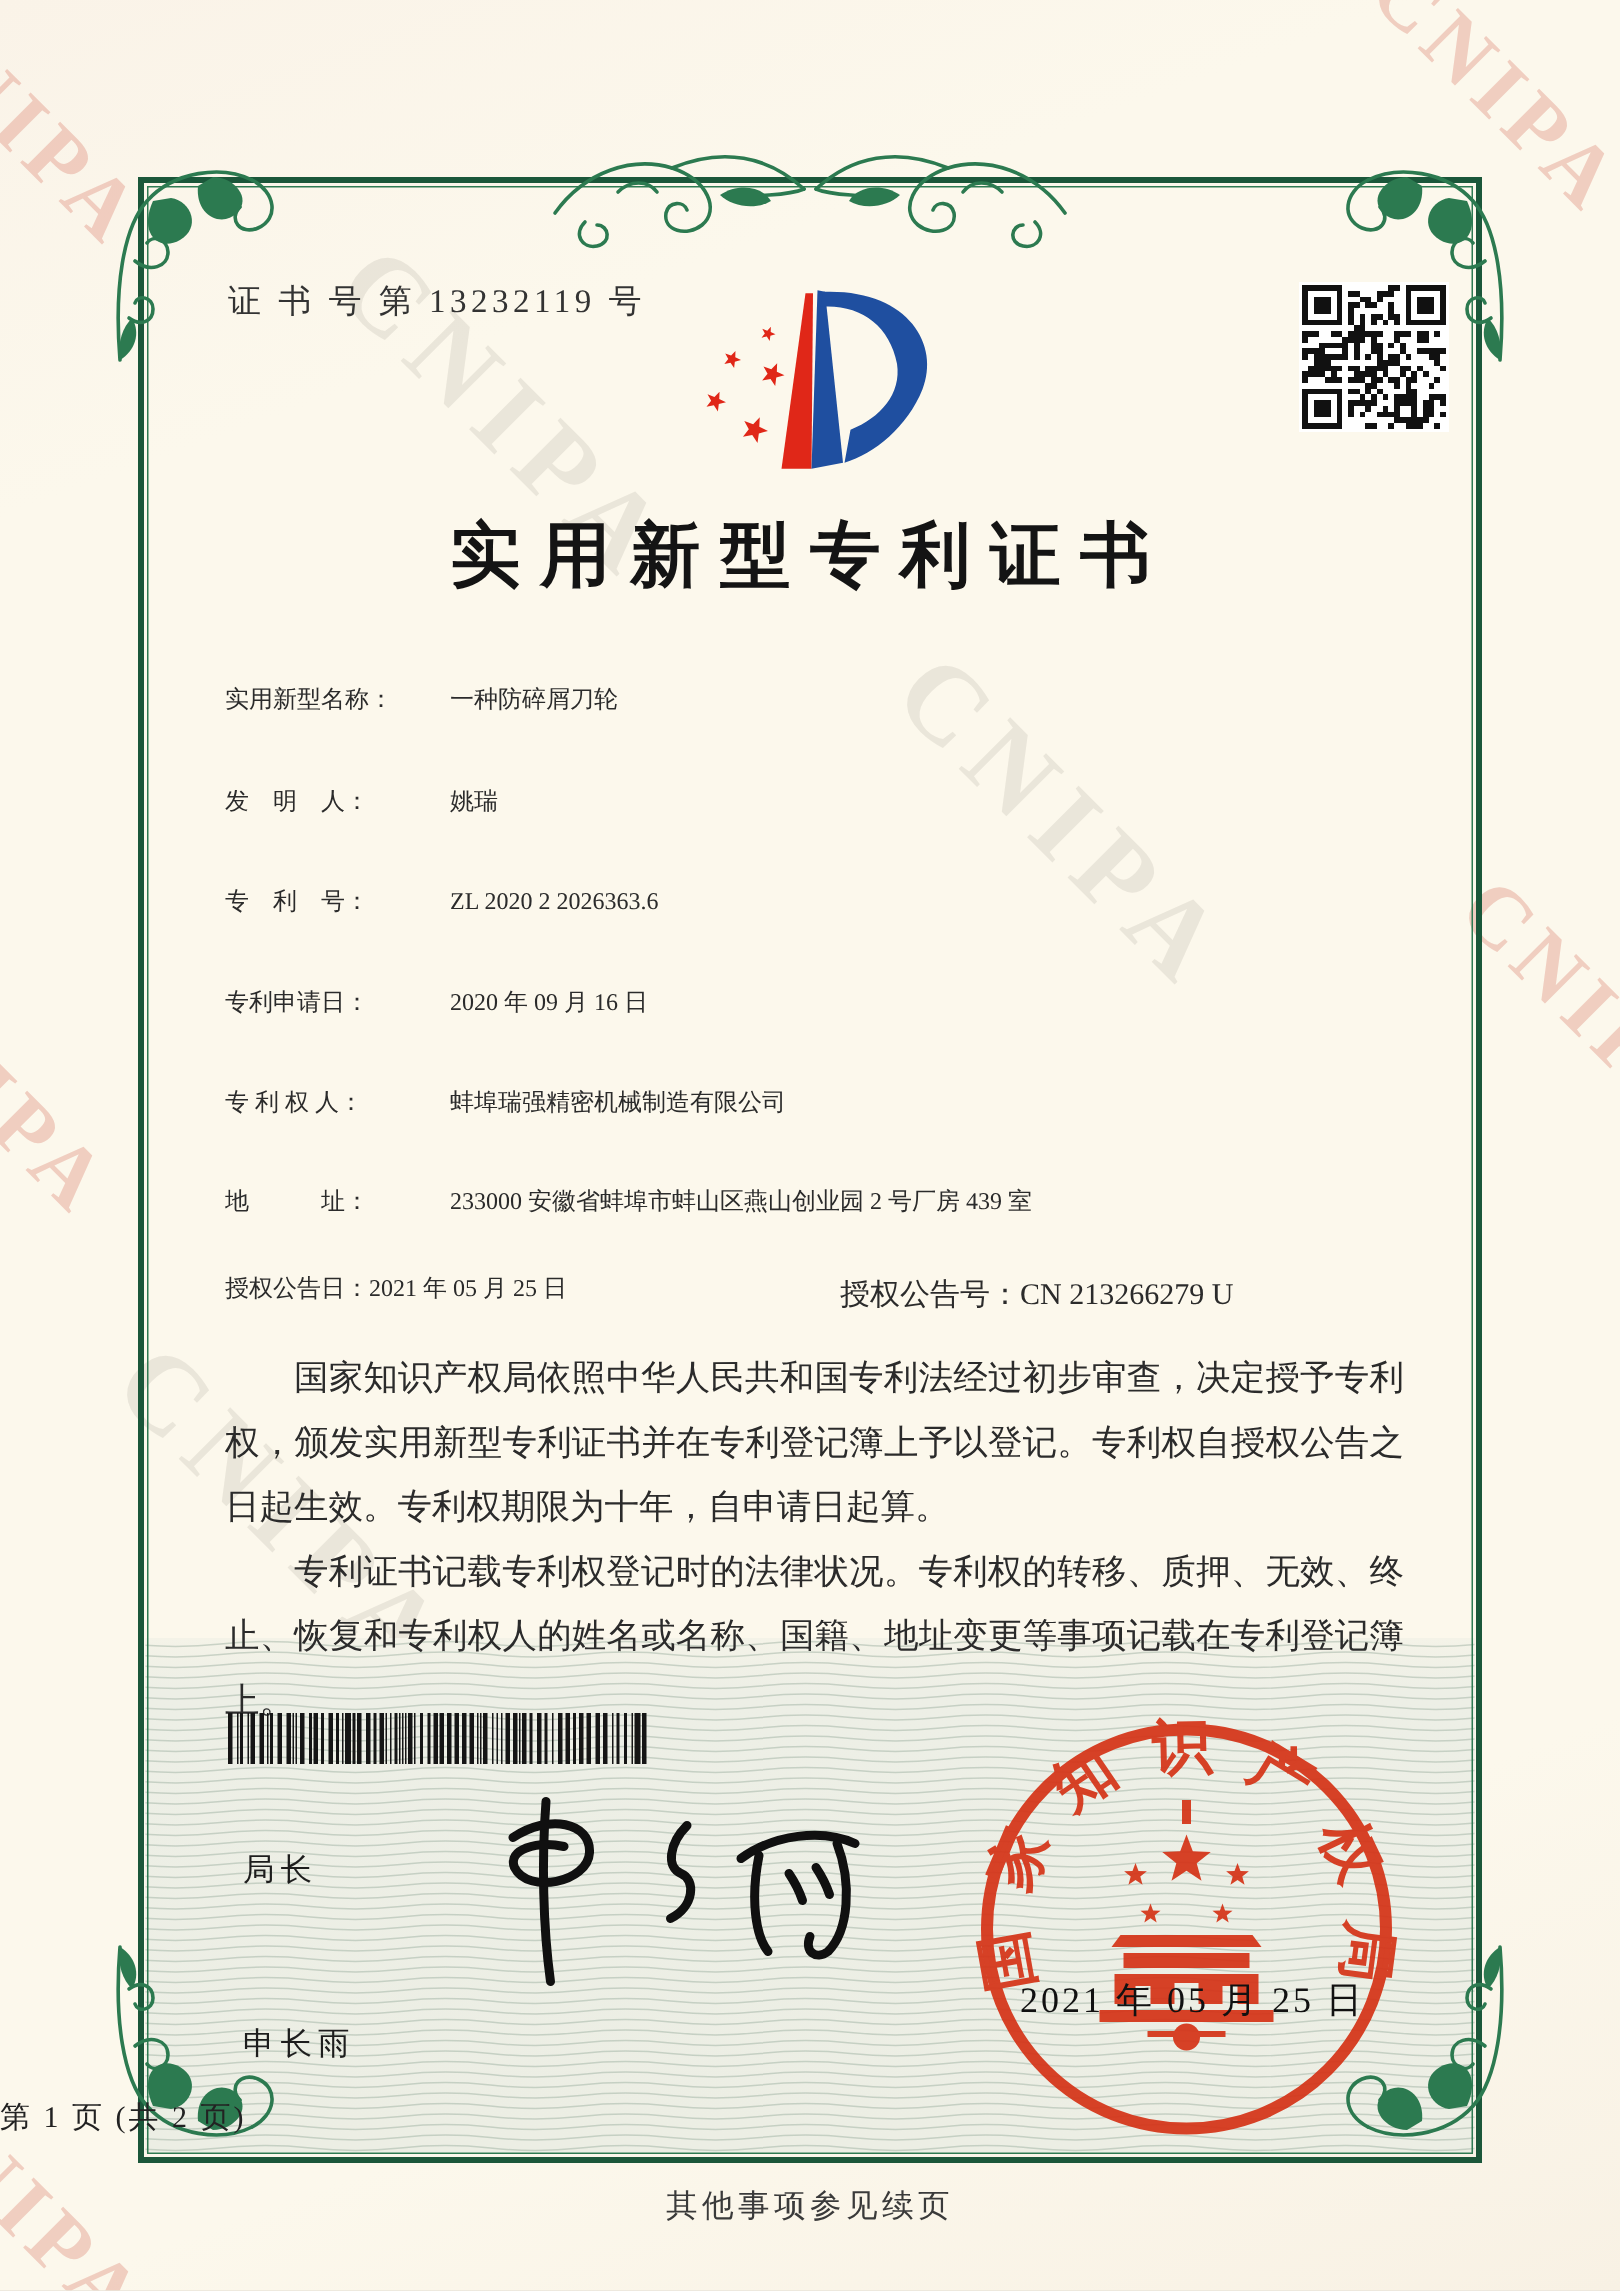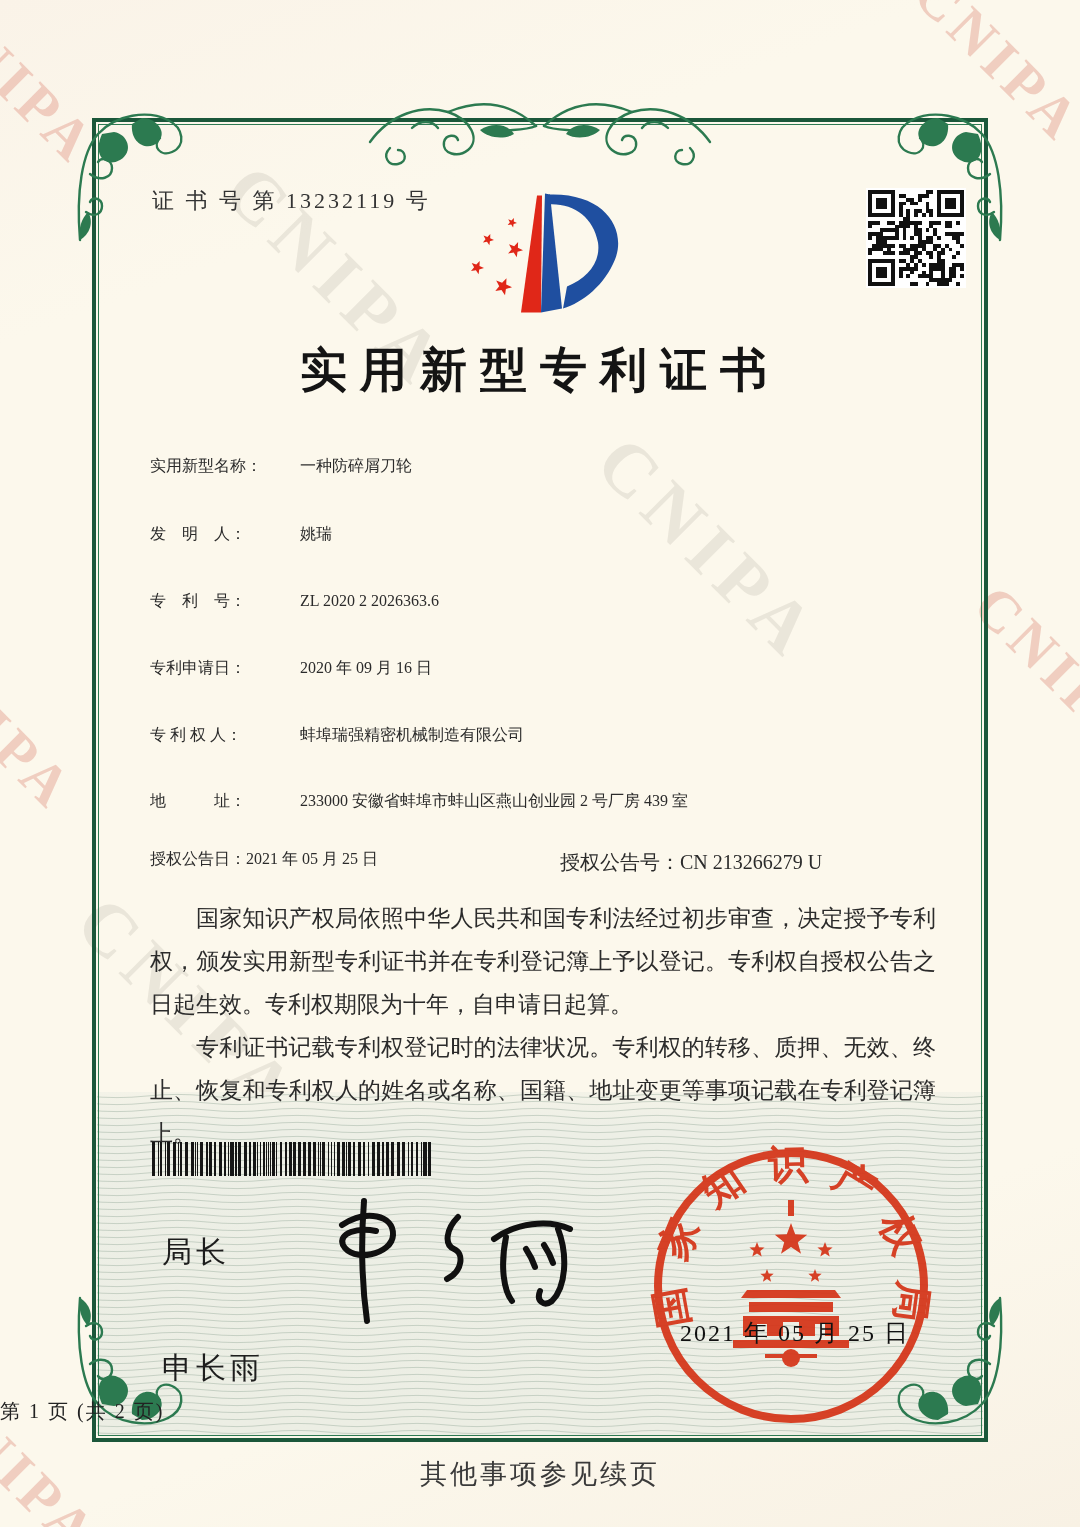--- a/index.html
+++ b/index.html
@@ -32,29 +32,29 @@
   .grant2{position:absolute;left:560px;font-size:20px;white-space:nowrap;}
   
   .bodytext{position:absolute;left:150px;top:897px;width:786px;font-size:23px;
             line-height:43px;text-align:justify;color:#2b2b2b;}
   .bodytext p{margin:0;text-indent:2em;font-family:Liberation Serif, serif;}
   
   .band{position:absolute;left:97px;top:1092px;width:886px;height:343px;
         background:linear-gradient(#f4f3e8 0px,#edefe6 36px,#ecEEe4 100%);}
   .band svg{position:absolute;left:0;top:0;}
   .barcode{position:absolute;left:152px;top:1142px;width:282px;height:34px;}
-  .signer{position:absolute;left:162px;font-size:30px;letter-spacing:4px;color:#1d1d1d;}
+  .signer{position:absolute;left:162px;font-size:21px;letter-spacing:4px;color:#1d1d1d;}
   .signature{position:absolute;left:300px;top:1185px;width:290px;height:150px;}
   .seal{position:absolute;left:645px;top:1136px;width:292px;height:292px;opacity:.93;}
   .seal-date{position:absolute;left:655px;top:1317px;width:280px;text-align:center;
              font-size:24px;letter-spacing:2px;color:#111;white-space:nowrap;}
   .page-info{position:absolute;left:0;top:1398px;width:100%;
              font-size:20px;letter-spacing:2px;color:#222;}
   .footer-note{position:absolute;left:0;top:1456px;width:100%;text-align:center;
-             font-size:27px;letter-spacing:3px;color:#3a3a3a;}
+             font-size:21px;letter-spacing:3px;color:#3a3a3a;}
   .green-stroke{stroke:#2c7a50;fill:none;stroke-width:2.4;stroke-linecap:round;}
   .green-fill{fill:#2c7a50;stroke:none;}
   .flourish{position:absolute;width:150px;height:150px;}
 </style>
 </head>
 <body>
 
 <div class="page">
 
   <div class="wm pink" style="left:-38px;top:-18px">CNIPA</div>

